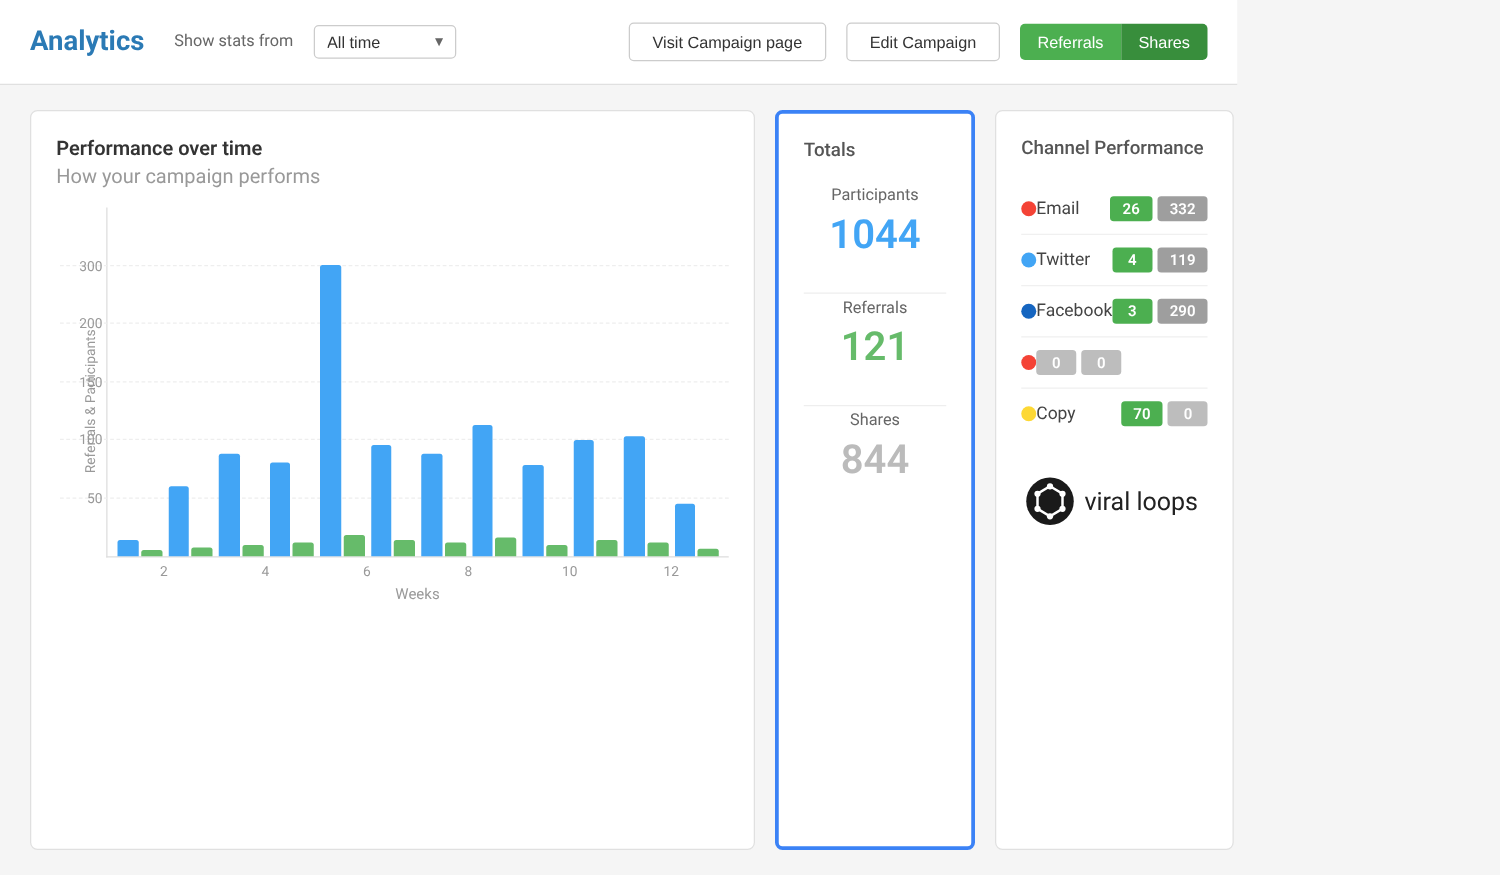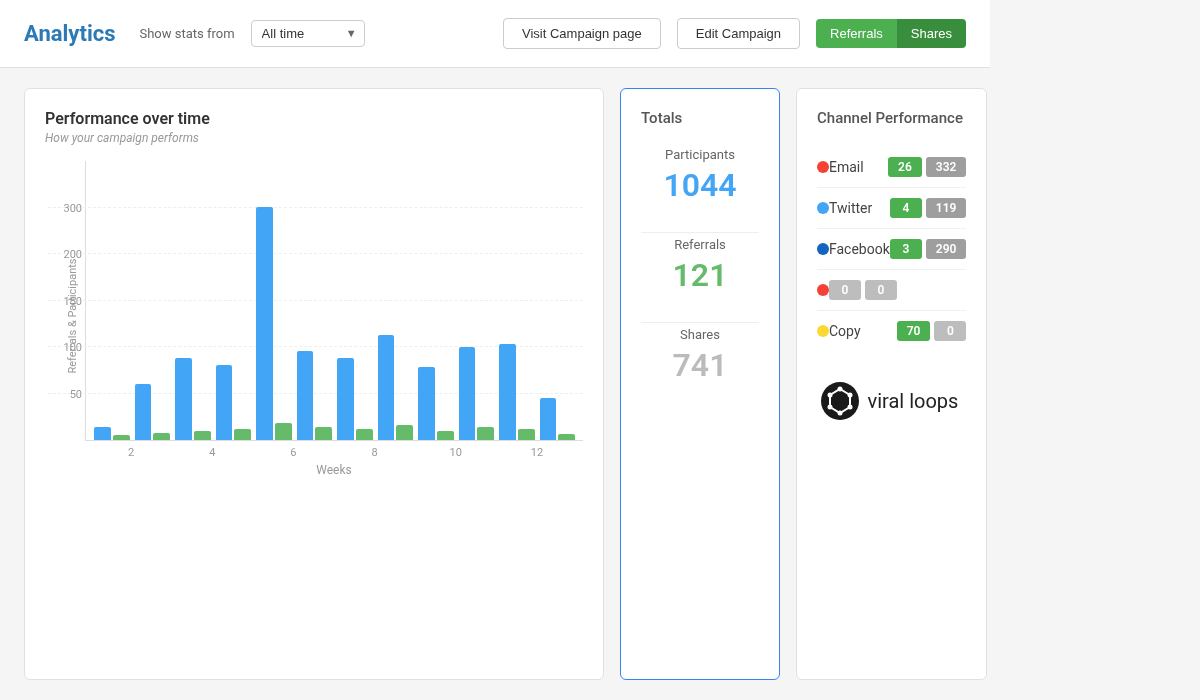--- a/index.html
+++ b/index.html
@@ -20,29 +20,29 @@
     .btn-green { background: #4caf50; color: #fff; border: none; padding: 7px 14px; font-size: 13px; cursor: pointer; }
     .btn-green.left { border-radius: 4px 0 0 4px; }
     .btn-green.right { border-radius: 0 4px 4px 0; background: #388e3c; }
 
     
     .main-content { padding: 20px 24px; display: flex; gap: 16px; height: calc(700px - 68px); }
 
     
     .chart-panel { background: #fff; border-radius: 6px; border: 1px solid #e0e0e0; flex: 0 0 580px; padding: 20px; }
     .panel-title { font-size: 16px; font-weight: 600; color: #333; }
-    .panel-subtitle { font-size: 12px; color: #999; margin-top: 3px; font-style: italic; }
+    .panel-subtitle { font-size: 16px; color: #999; margin-top: 3px; }
 
     
     .chart-area { margin-top: 16px; position: relative; height: 310px; }
     .chart-y-label { position: absolute; left: -30px; top: 50%; transform: translateY(-50%) rotate(-90deg); font-size: 11px; color: #999; white-space: nowrap; }
     .x-axis-title { text-align: center; margin-left: 40px; font-size: 12px; color: #999; margin-top: 4px; }
 
     
-    .totals-panel { background: #fff; border-radius: 6px; border: 1px solid #3b82f6; flex: 0 0 160px; padding: 20px; display: flex; flex-direction: column; align-items: center; }
+    .totals-panel { background: #fff; border-radius: 6px; border: 3px solid #3b82f6; flex: 0 0 160px; padding: 20px; display: flex; flex-direction: column; align-items: center; }
     .totals-title { font-size: 15px; font-weight: 500; color: #555; margin-bottom: 20px; align-self: flex-start; }
     .total-item { text-align: center; margin-bottom: 24px; }
     .total-label { font-size: 13px; color: #666; margin-bottom: 4px; }
     .total-value { font-size: 32px; font-weight: 600; }
     .total-value.participants { color: #42a5f5; }
     .total-value.referrals { color: #66bb6a; }
     .total-value.shares { color: #bbb; }
 
     
     .channel-panel { background: #fff; border-radius: 6px; border: 1px solid #e0e0e0; flex: 1; padding: 20px; }
@@ -182,21 +182,21 @@
         <div class="total-value participants">1044</div>
       </div>
       <div style="width:100%;height:1px;background:#eee;margin:4px 0;"></div>
       <div class="total-item">
         <div class="total-label">Referrals</div>
         <div class="total-value referrals">121</div>
       </div>
       <div style="width:100%;height:1px;background:#eee;margin:4px 0;"></div>
       <div class="total-item">
         <div class="total-label">Shares</div>
-        <div class="total-value shares">741</div>
+        <div class="total-value shares">844</div>
       </div>
     </div>
 
     <div class="channel-panel">
       <div class="channel-title">Channel Performance</div>
       <div id="channel-rows">
           <div class="channel-row">
             <div style="width: 12px; height: 12px; border-radius: 50%; background: rgb(244, 67, 54); flex-shrink: 0;"></div>
             <span class="channel-name">Email</span>
             <div class="channel-badges">

